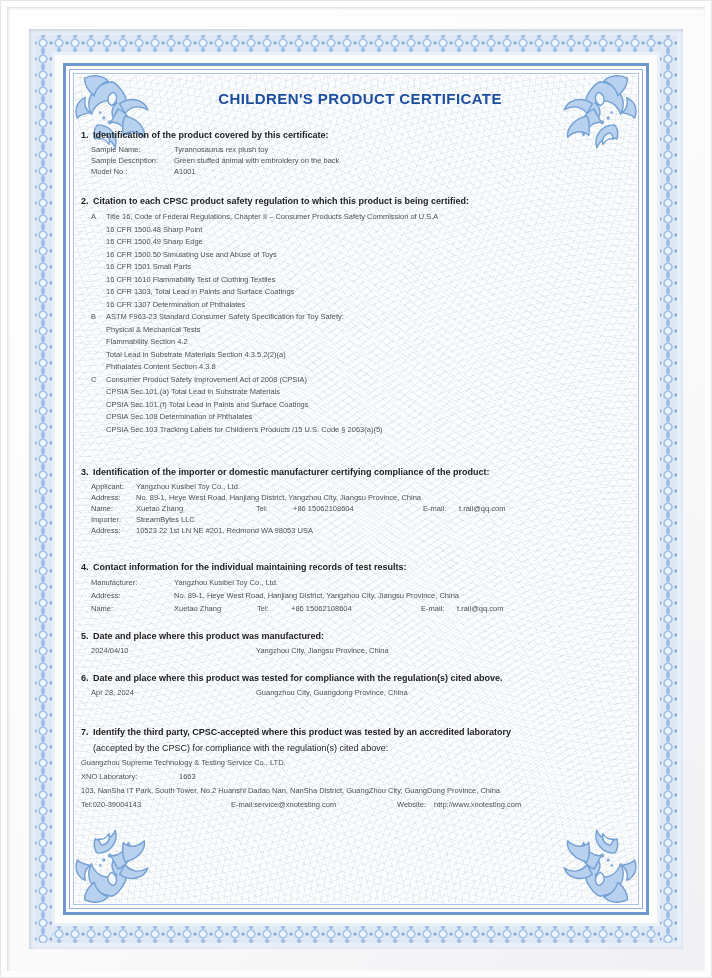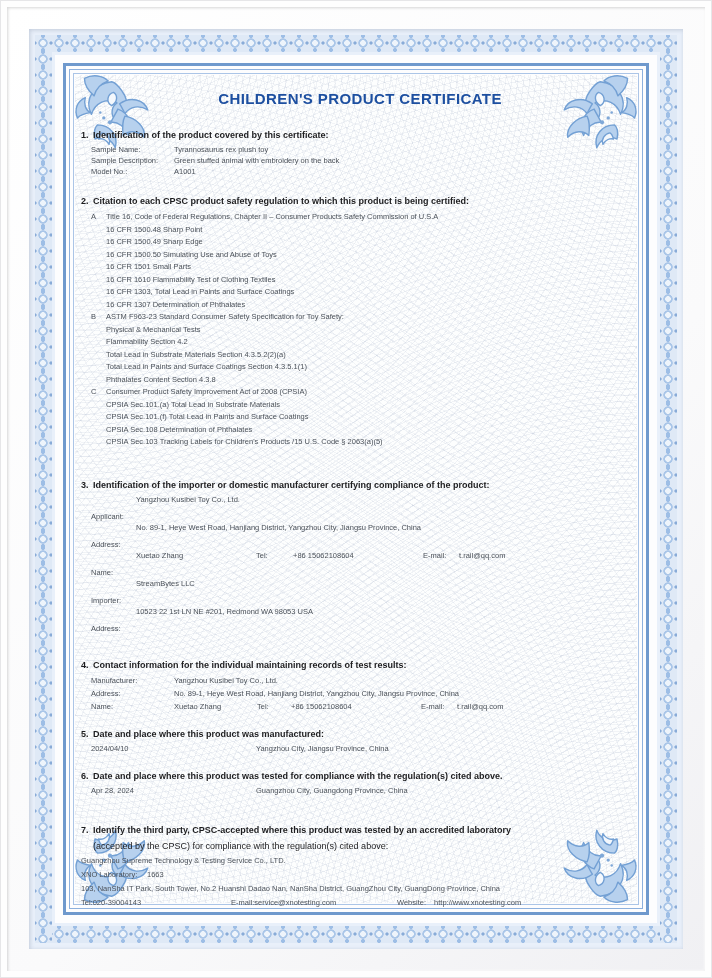--- a/index.html
+++ b/index.html
@@ -73,37 +73,37 @@
   .s1 { margin-top:24px; } .s1 .heading { margin-bottom:3px; }
   .s2 { margin-top:19px; } .s2 .heading { margin-bottom:4px; }
   .s3 { margin-top:31px; } .s3 .heading { margin-bottom:3px; }
   .s4 { margin-top:26px; } .s4 .heading { margin-bottom:3px; }
   .s5 { margin-top:16px; } .s5 .heading { margin-bottom:3px; }
   .s6 { margin-top:17px; } .s6 .heading { margin-bottom:3px; }
   .s7 { margin-top:26px; } .s7 .heading { line-height:16px; }
 
   .kv { display:flex; margin-left:10px; }
   .s1 .kv .lbl { width:83px; flex:none; }
-  .s3 .kv .lbl { width:45px; flex:none;margin-top:17px; }
+  .s3 .kv .lbl { width:45px; flex:none; }
   .s4 .kv { line-height:13px; }
   .s4 .kv .lbl { width:83px; flex:none; }
   .w-nameval3 { width:120px; flex:none; }
   .w-tel-lbl3 { width:37px; flex:none; }
   .w-telval   { width:130px; flex:none; }
   .w-email-lbl{ width:36px; flex:none; }
   .w-nameval4 { width:83px; flex:none; }
   .w-tel-lbl4 { width:34px; flex:none; }
   .w-date { width:165px; flex:none; }
 
   .grp-title { display:flex; margin-left:10px; line-height:12.5px; }
   .grp-letter { width:15px; flex:none; }
   .grp-item { margin-left:25px; line-height:12.5px; }
 
   .s7-line { line-height:14px; }
-  .s7-pair { display:flex; line-height:14px; }
+  .s7-pair { display:flex; line-height:14px;gap:32px; }
   .w-labno-lbl { width:66px; flex:none; }
   .s7-contact { display:flex; line-height:14px; }
   .s7-contact .c1 { width:150px; flex:none; display:flex; }
   .s7-contact .c2 { width:166px; flex:none; display:flex; }
   .s7-contact .c3 { flex:1; display:flex;gap:8px; }
 </style>
 </head>
 <body>
 
 <div class="stage">
@@ -238,21 +238,20 @@
           <div class="grp-item">16 CFR 1303, Total Lead in Paints and Surface Coatings</div>
           <div class="grp-item">16 CFR 1307 Determination of Phthalates</div>
 
           <div class="grp-title">
             <span class="grp-letter">B</span>
             <span>ASTM F963-23 Standard Consumer Safety Specification for Toy Safety:</span>
           </div>
           <div class="grp-item">Physical &amp; Mechanical Tests</div>
           <div class="grp-item">Flammability Section 4.2</div>
           <div class="grp-item">Total Lead in Substrate Materials Section 4.3.5.2(2)(a)</div>
-          <div class="grp-item">Total Lead in Paints and Surface Coatings Section 4.3.5.1(1)</div>
           <div class="grp-item">Phthalates Content Section 4.3.8</div>
 
           <div class="grp-title">
             <span class="grp-letter">C</span>
             <span>Consumer Product Safety Improvement Act of 2008 (CPSIA)</span>
           </div>
           <div class="grp-item">CPSIA Sec.101.(a) Total Lead in Substrate Materials</div>
           <div class="grp-item">CPSIA Sec.101.(f) Total Lead in Paints and Surface Coatings</div>
           <div class="grp-item">CPSIA Sec.108 Determination of Phthalates</div>
           <div class="grp-item">CPSIA Sec.103 Tracking Labels for Children's Products /15 U.S. Code § 2063(a)(5)</div>

